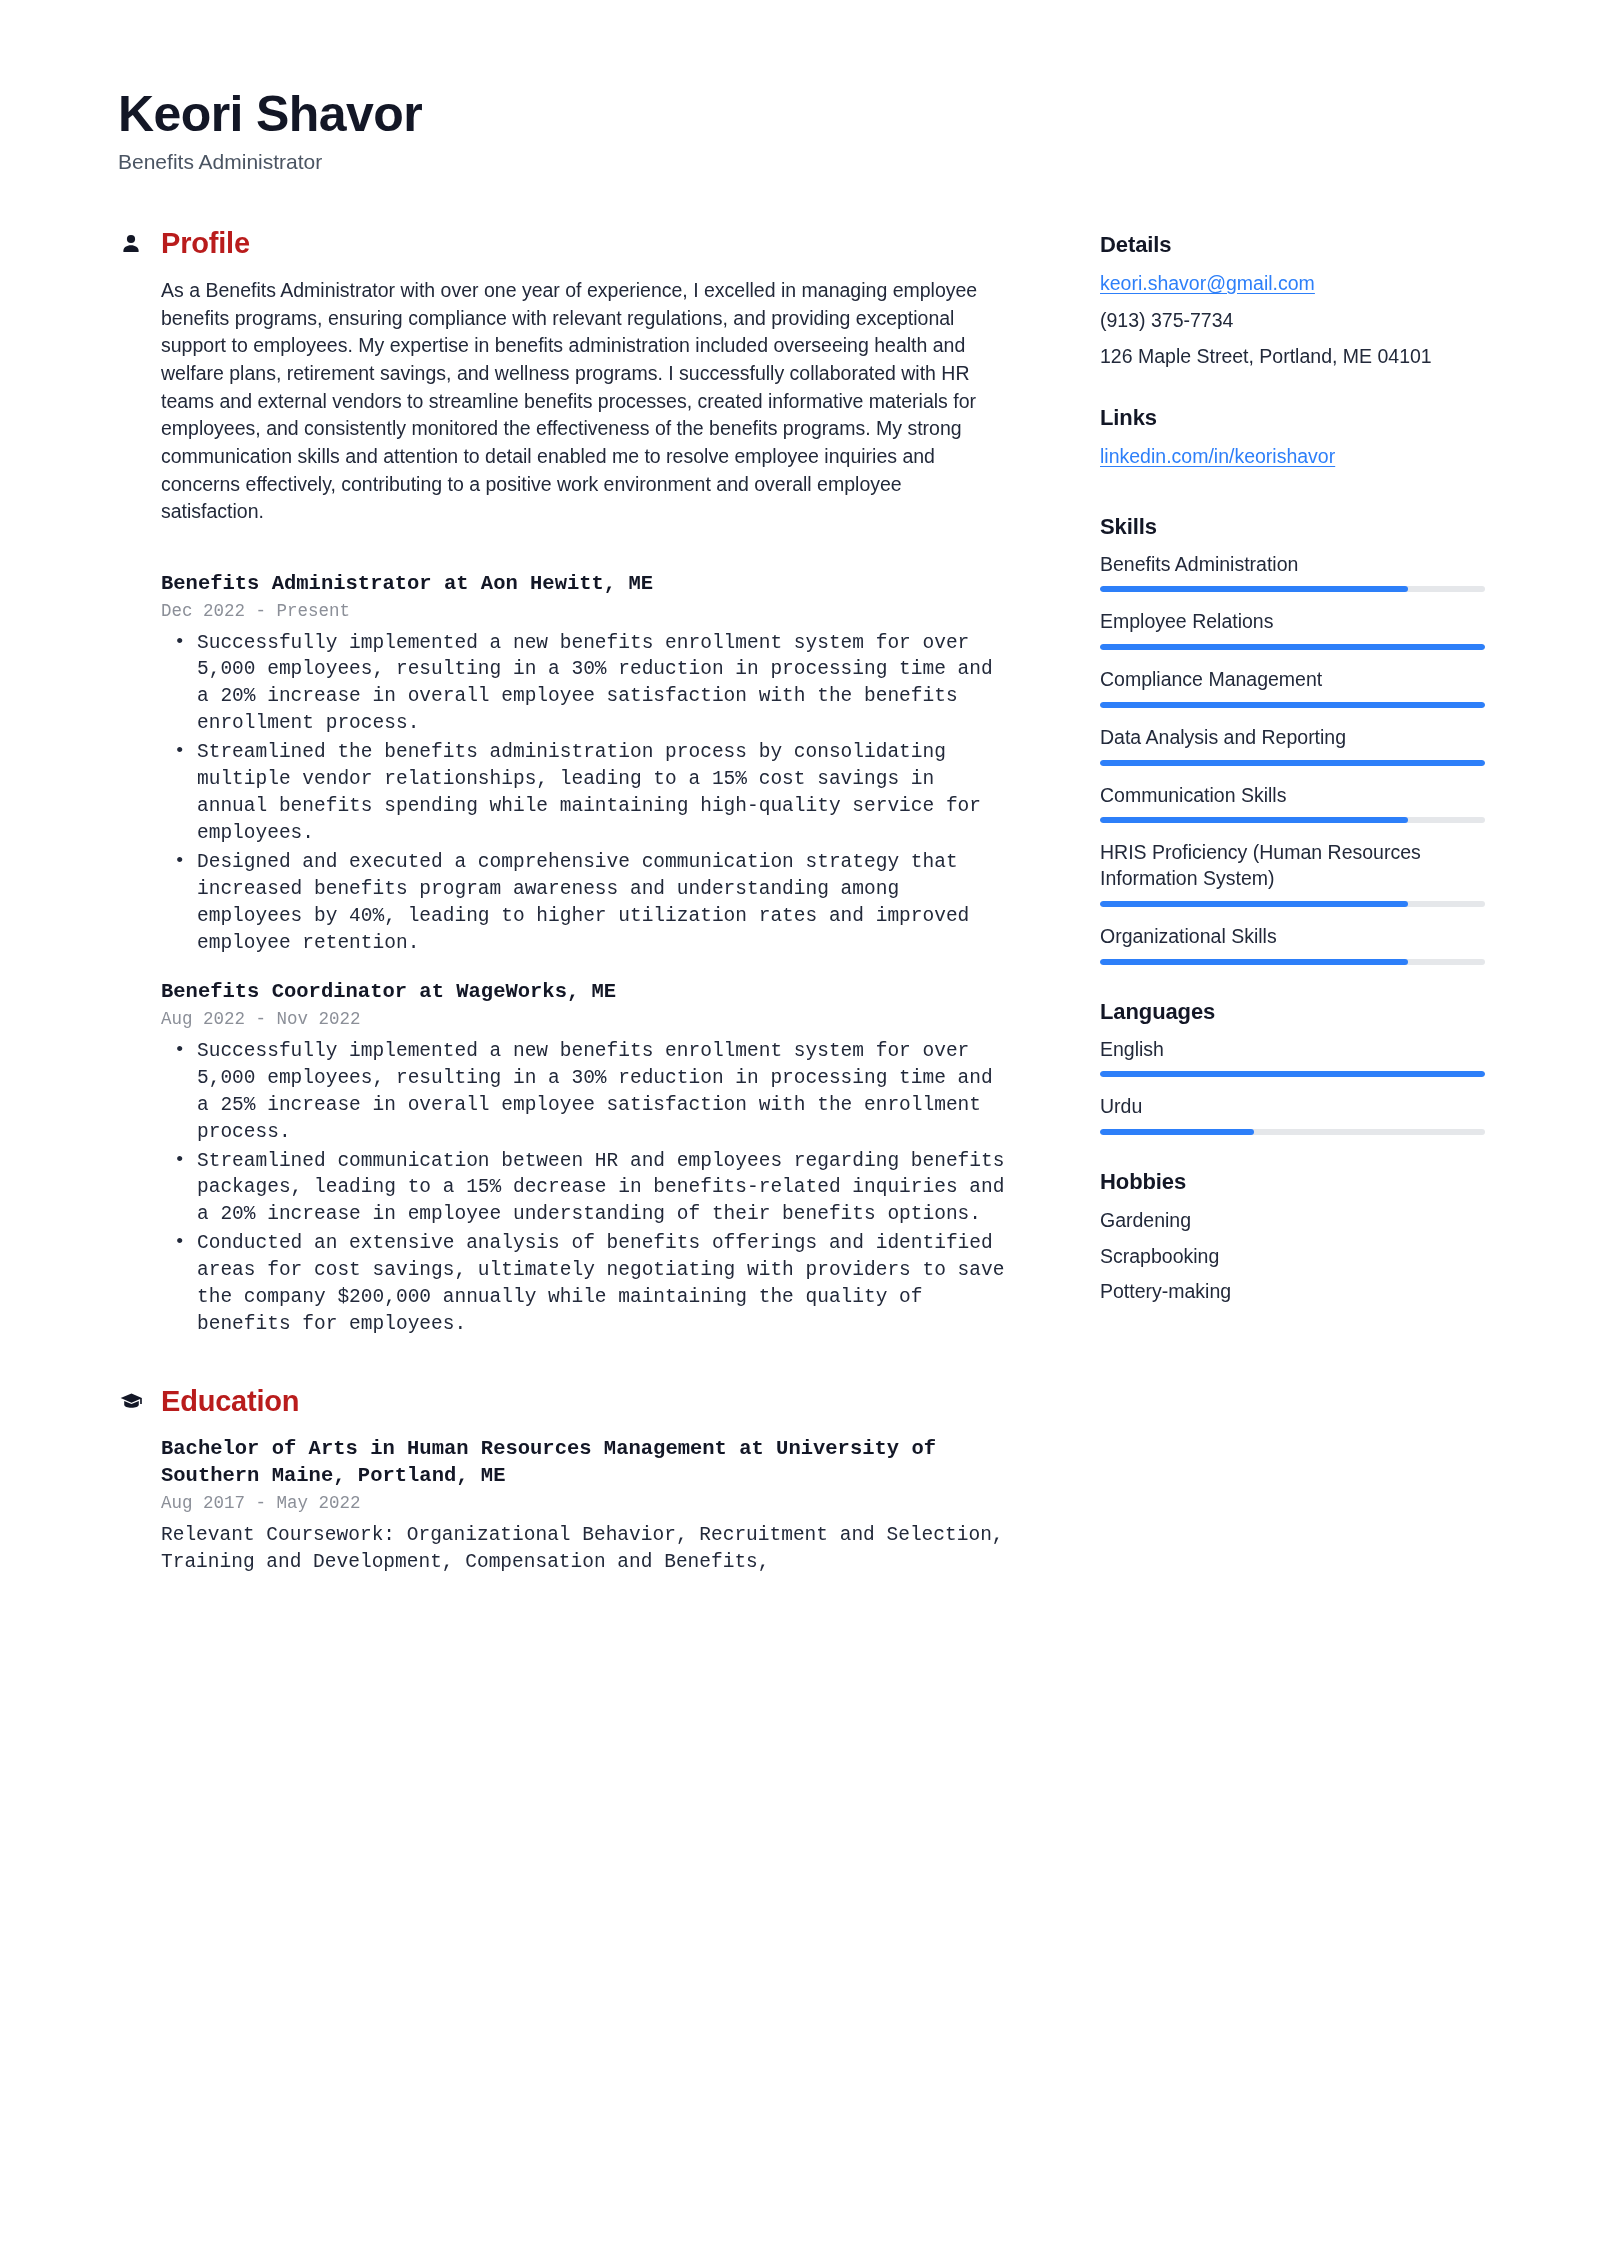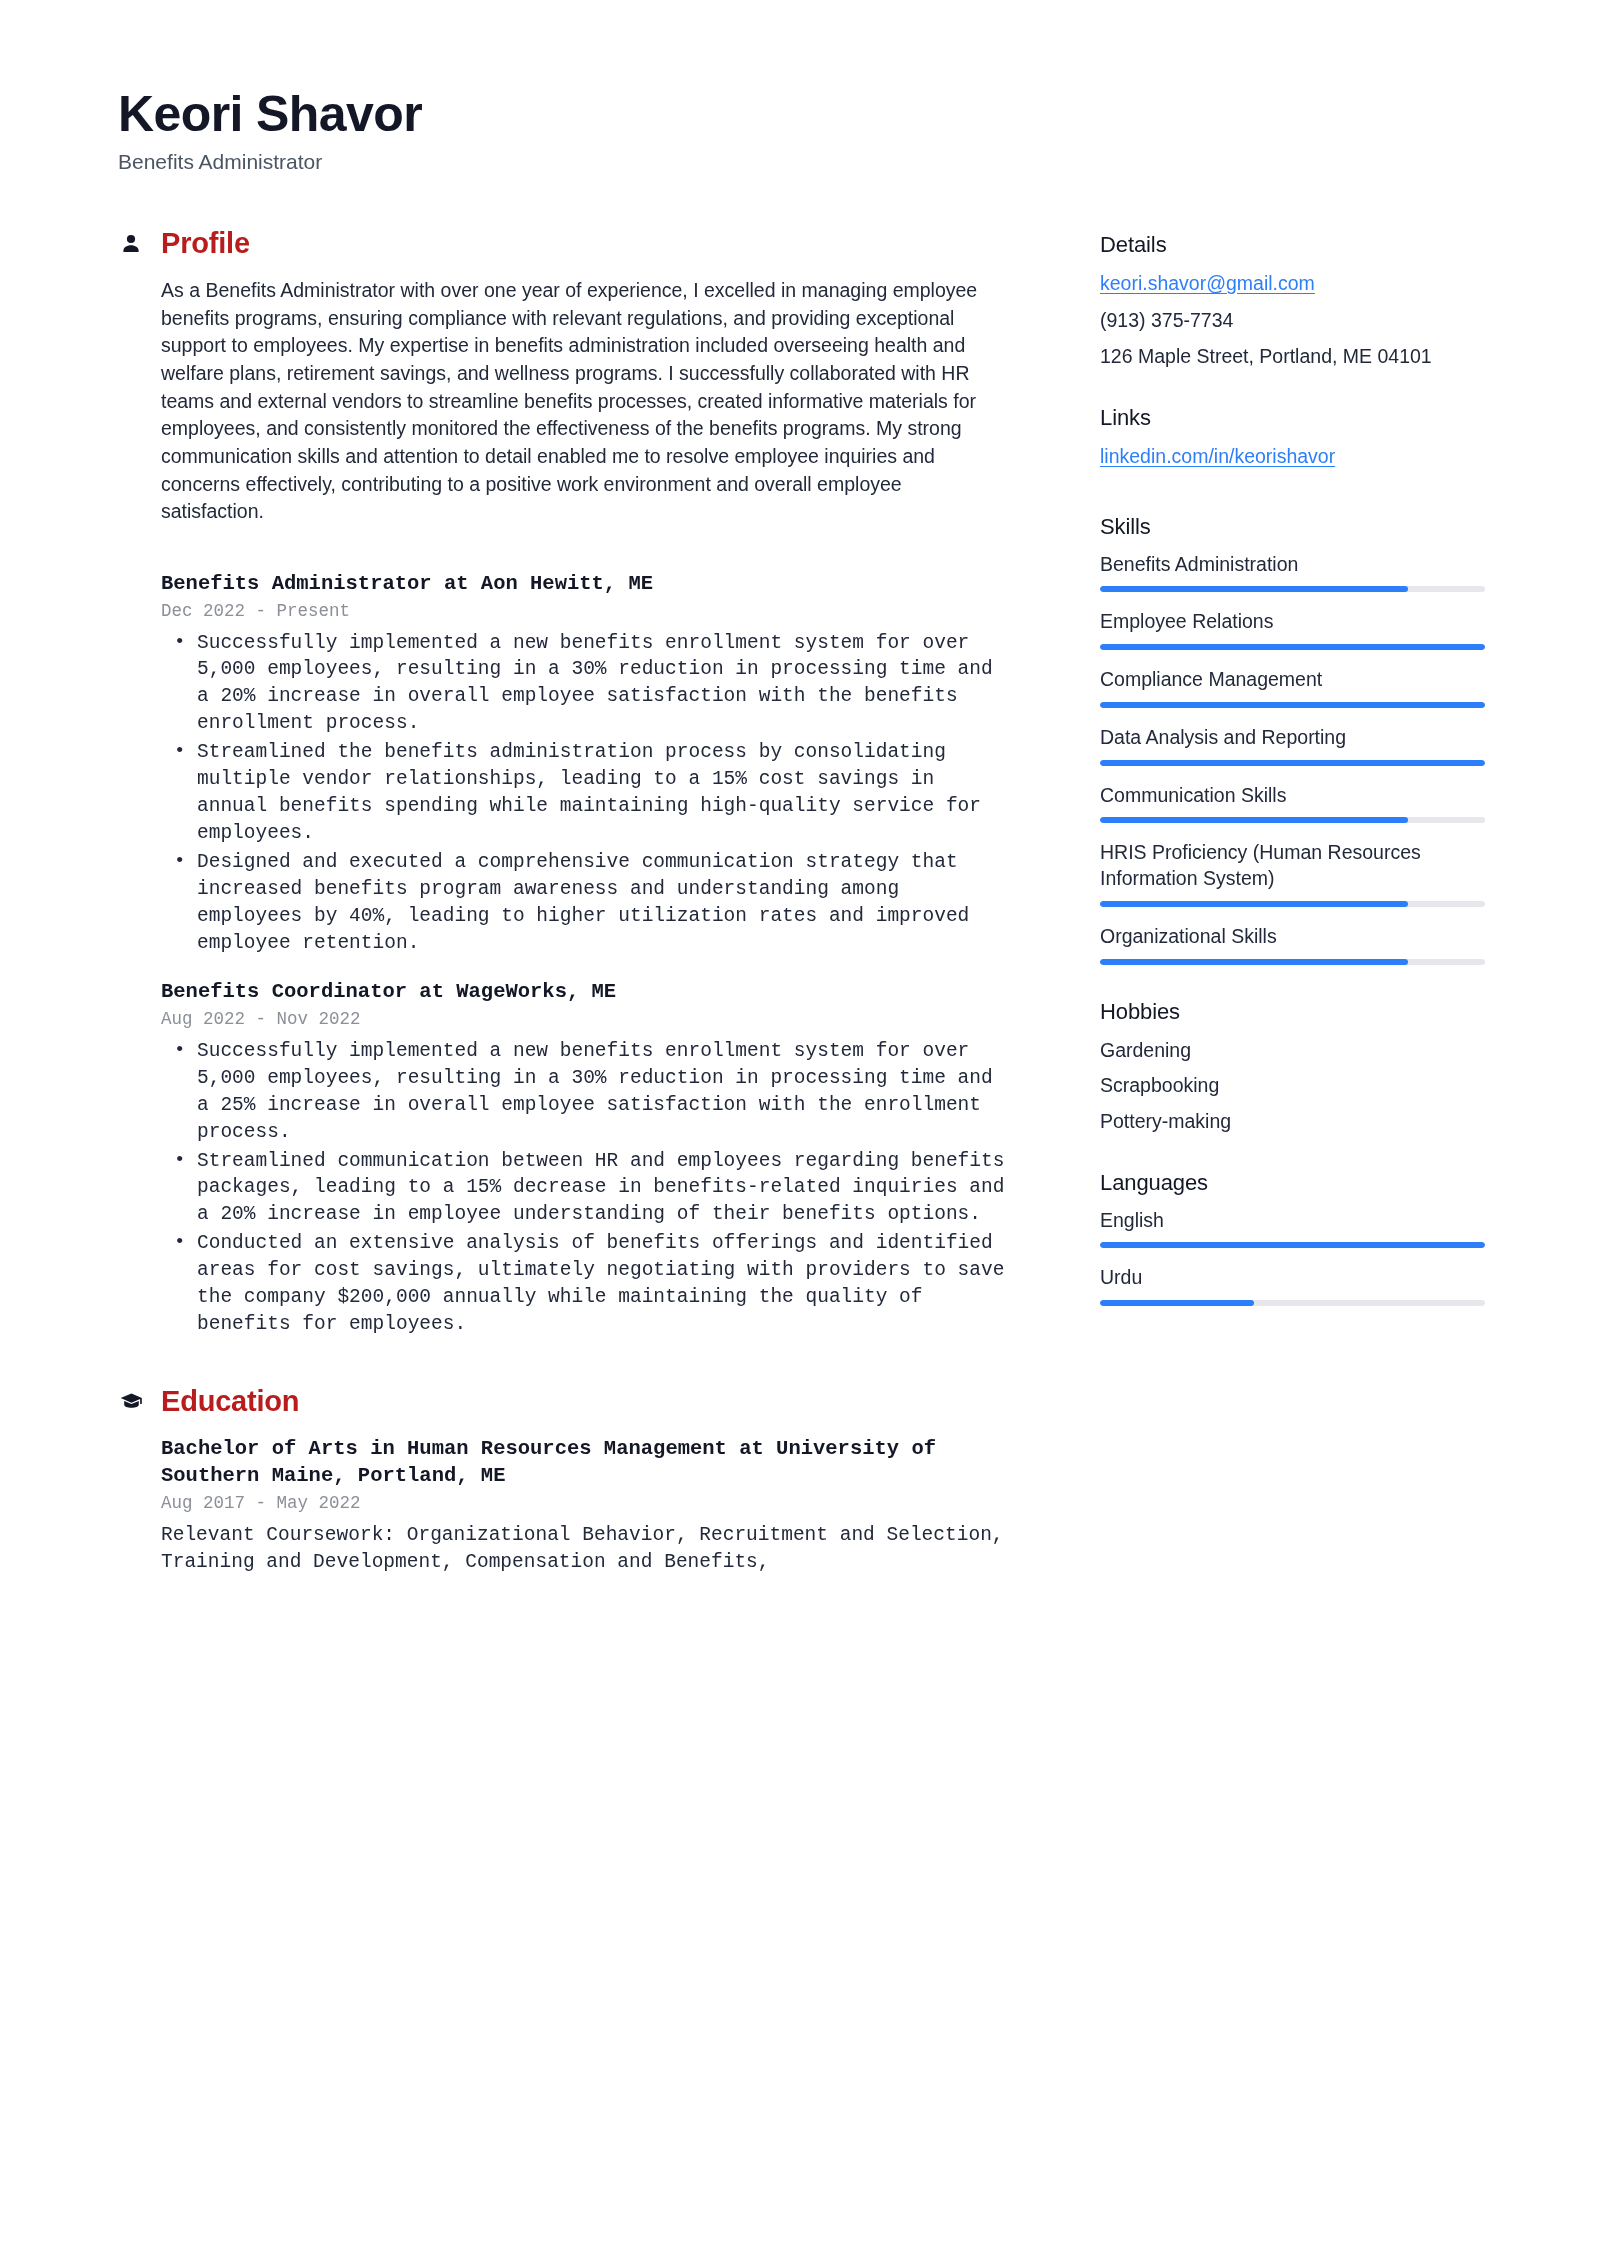--- a/index.html
+++ b/index.html
@@ -125,21 +125,21 @@
     color: #22293a;
     margin-top: 9px;
   }
 
   .section-gap-emp { margin-top: 44px; }
   .section-gap-edu { margin-top: 48px; }
 
   
   .side-title {
     font-size: 22px;
-    font-weight: normal;
+    font-weight: bold;
     color: #131726;
     margin-bottom: 12px;
     letter-spacing: -0.1px;
   }
   .side-block { margin-bottom: 34px; }
   .side-line {
     font-size: 19.5px;
     line-height: 1.42;
     color: #22293a;
     margin-bottom: 9px;
@@ -318,37 +318,37 @@
         </div>
         <div class="bar-item">
           <div class="bar-label">Organizational Skills</div>
           <div class="bar-track">
             <div class="bar-fill" style="width: 80%;"></div>
           </div>
         </div>
       </div>
 
       <div class="side-block">
+        <div class="side-title">Languages</div>
+        <div class="bar-item">
+          <div class="bar-label">English</div>
+          <div class="bar-track">
+            <div class="bar-fill" style="width: 100%;"></div>
+          </div>
+        </div>
+        <div class="bar-item">
+          <div class="bar-label">Urdu</div>
+          <div class="bar-track">
+            <div class="bar-fill" style="width: 40%;"></div>
+          </div>
+        </div>
+      </div>
+
+      <div class="side-block">
         <div class="side-title">Hobbies</div>
         <div class="hobby-line">Gardening</div>
         <div class="hobby-line">Scrapbooking</div>
         <div class="hobby-line">Pottery-making</div>
       </div>
 
-      <div class="side-block">
-        <div class="side-title">Languages</div>
-        <div class="bar-item">
-          <div class="bar-label">English</div>
-          <div class="bar-track">
-            <div class="bar-fill" style="width: 100%;"></div>
-          </div>
-        </div>
-        <div class="bar-item">
-          <div class="bar-label">Urdu</div>
-          <div class="bar-track">
-            <div class="bar-fill" style="width: 40%;"></div>
-          </div>
-        </div>
-      </div>
-
     </div>
   </div>
 </div>
 
 </body></html>

